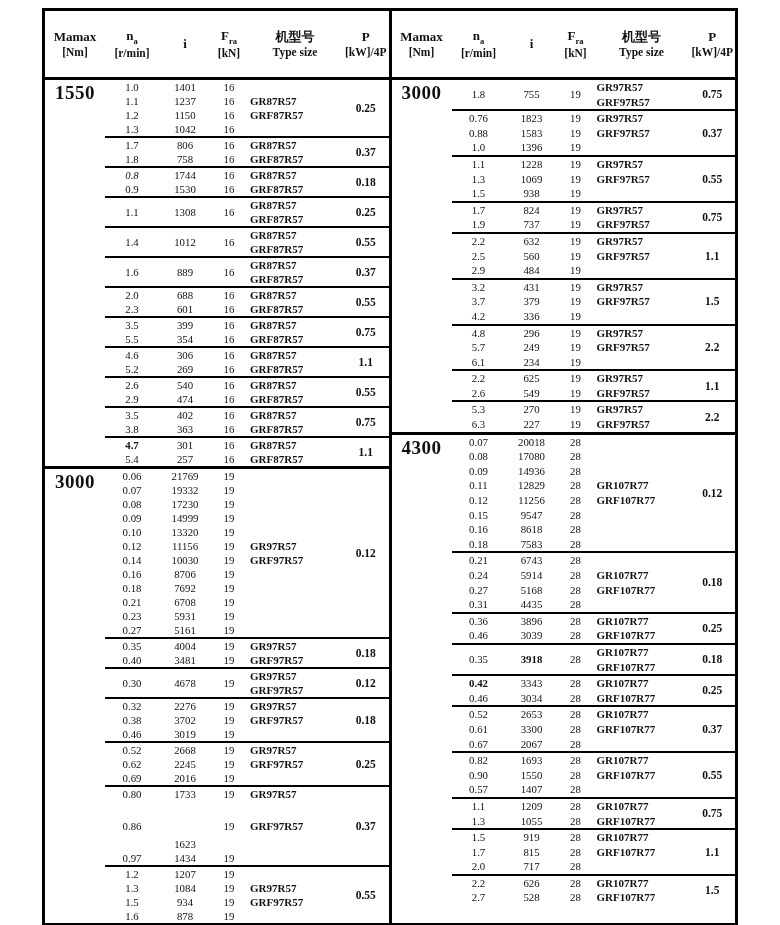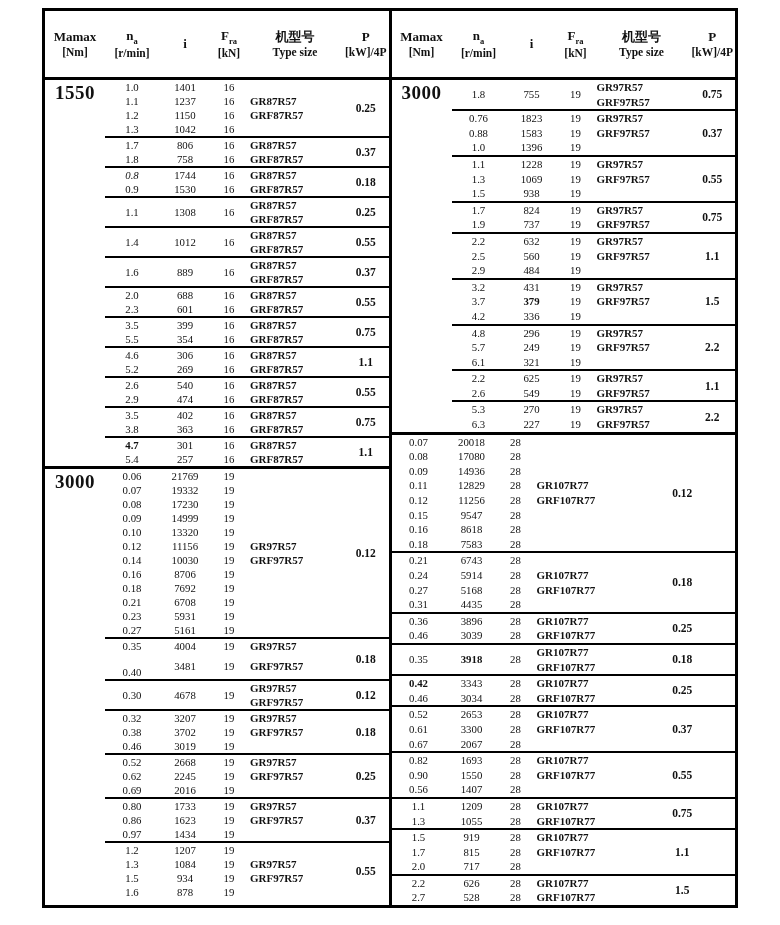--- a/index.html
+++ b/index.html
@@ -301,41 +301,41 @@
                 <div class="cell type" style="grid-area: 12 / 4;"></div>
                 <div class="cell pval" style="grid-area: 1 / 5 / 13;">0.12</div>
               </div>
               <div class="group group-sep">
                 <div class="cell na" style="grid-area: 1 / 1;">0.35</div>
                 <div class="cell iv" style="grid-area: 1 / 2;">4004</div>
                 <div class="cell fra" style="grid-area: 1 / 3;">19</div>
                 <div class="cell type" style="grid-area: 1 / 4;">
                   <div class="tline">GR97R57</div>
                 </div>
-                <div class="cell na" style="grid-area: 2 / 1; margin-top: 12px;">0.40</div>
+                <div class="cell na" style="grid-area: 2 / 1;">0.40</div>
                 <div class="cell iv" style="grid-area: 2 / 2;">3481</div>
                 <div class="cell fra" style="grid-area: 2 / 3;">19</div>
                 <div class="cell type" style="grid-area: 2 / 4;">
                   <div class="tline">GRF97R57</div>
                 </div>
                 <div class="cell pval" style="grid-area: 1 / 5 / 3;">0.18</div>
               </div>
               <div class="group group-sep">
                 <div class="cell na" style="grid-area: 1 / 1;">0.30</div>
                 <div class="cell iv" style="grid-area: 1 / 2;">4678</div>
                 <div class="cell fra" style="grid-area: 1 / 3;">19</div>
                 <div class="cell type" style="grid-area: 1 / 4;">
                   <div class="tline">GR97R57</div>
                   <div class="tline">GRF97R57</div>
                 </div>
                 <div class="cell pval" style="grid-area: 1 / 5 / 2;">0.12</div>
               </div>
               <div class="group group-sep">
                 <div class="cell na" style="grid-area: 1 / 1;">0.32</div>
-                <div class="cell iv" style="grid-area: 1 / 2;">3207</div>
+                <div class="cell iv" style="grid-area: 1 / 2;">2276</div>
                 <div class="cell fra" style="grid-area: 1 / 3;">19</div>
                 <div class="cell type" style="grid-area: 1 / 4;">
                   <div class="tline">GR97R57</div>
                 </div>
                 <div class="cell na" style="grid-area: 2 / 1;">0.38</div>
                 <div class="cell iv" style="grid-area: 2 / 2;">3702</div>
                 <div class="cell fra" style="grid-area: 2 / 3;">19</div>
                 <div class="cell type" style="grid-area: 2 / 4;">
                   <div class="tline">GRF97R57</div>
                 </div>
@@ -365,21 +365,21 @@
                 <div class="cell pval" style="grid-area: 1 / 5 / 4;">0.25</div>
               </div>
               <div class="group group-sep">
                 <div class="cell na" style="grid-area: 1 / 1;">0.80</div>
                 <div class="cell iv" style="grid-area: 1 / 2;">1733</div>
                 <div class="cell fra" style="grid-area: 1 / 3;">19</div>
                 <div class="cell type" style="grid-area: 1 / 4;">
                   <div class="tline">GR97R57</div>
                 </div>
                 <div class="cell na" style="grid-area: 2 / 1;">0.86</div>
-                <div class="cell iv" style="grid-area: 2 / 2;">1623</div>
+                <div class="cell iv" style="grid-area: 2 / 2; margin-top: 36px;">1623</div>
                 <div class="cell fra" style="grid-area: 2 / 3;">19</div>
                 <div class="cell type" style="grid-area: 2 / 4;">
                   <div class="tline">GRF97R57</div>
                 </div>
                 <div class="cell na" style="grid-area: 3 / 1;">0.97</div>
                 <div class="cell iv" style="grid-area: 3 / 2;">1434</div>
                 <div class="cell fra" style="grid-area: 3 / 3;">19</div>
                 <div class="cell type" style="grid-area: 3 / 4;"></div>
                 <div class="cell pval" style="grid-area: 1 / 5 / 4;">0.37</div>
               </div>
@@ -526,21 +526,21 @@
                 <div class="cell pval" style="grid-area: 1 / 5 / 4;">1.1</div>
               </div>
               <div class="group group-sep">
                 <div class="cell na" style="grid-area: 1 / 1;">3.2</div>
                 <div class="cell iv" style="grid-area: 1 / 2;">431</div>
                 <div class="cell fra" style="grid-area: 1 / 3;">19</div>
                 <div class="cell type" style="grid-area: 1 / 4;">
                   <div class="tline">GR97R57</div>
                 </div>
                 <div class="cell na" style="grid-area: 2 / 1;">3.7</div>
-                <div class="cell iv" style="grid-area: 2 / 2; font-weight: bold;">379</div>
+                <div class="cell iv" style="grid-area: 2 / 2;">379</div>
                 <div class="cell fra" style="grid-area: 2 / 3;">19</div>
                 <div class="cell type" style="grid-area: 2 / 4;">
                   <div class="tline">GRF97R57</div>
                 </div>
                 <div class="cell na" style="grid-area: 3 / 1;">4.2</div>
                 <div class="cell iv" style="grid-area: 3 / 2;">336</div>
                 <div class="cell fra" style="grid-area: 3 / 3;">19</div>
                 <div class="cell type" style="grid-area: 3 / 4;"></div>
                 <div class="cell pval" style="grid-area: 1 / 5 / 4;">1.5</div>
               </div>
@@ -551,21 +551,21 @@
                 <div class="cell type" style="grid-area: 1 / 4;">
                   <div class="tline">GR97R57</div>
                 </div>
                 <div class="cell na" style="grid-area: 2 / 1;">5.7</div>
                 <div class="cell iv" style="grid-area: 2 / 2;">249</div>
                 <div class="cell fra" style="grid-area: 2 / 3;">19</div>
                 <div class="cell type" style="grid-area: 2 / 4;">
                   <div class="tline">GRF97R57</div>
                 </div>
                 <div class="cell na" style="grid-area: 3 / 1;">6.1</div>
-                <div class="cell iv" style="grid-area: 3 / 2;">321</div>
+                <div class="cell iv" style="grid-area: 3 / 2;">234</div>
                 <div class="cell fra" style="grid-area: 3 / 3;">19</div>
                 <div class="cell type" style="grid-area: 3 / 4;"></div>
                 <div class="cell pval" style="grid-area: 1 / 5 / 4;">2.2</div>
               </div>
               <div class="group group-sep">
                 <div class="cell na" style="grid-area: 1 / 1;">2.2</div>
                 <div class="cell iv" style="grid-area: 1 / 2;">625</div>
                 <div class="cell fra" style="grid-area: 1 / 3;">19</div>
                 <div class="cell type" style="grid-area: 1 / 4;">
                   <div class="tline">GR97R57</div>
@@ -589,20 +589,23 @@
                 <div class="cell iv" style="grid-area: 2 / 2;">227</div>
                 <div class="cell fra" style="grid-area: 2 / 3;">19</div>
                 <div class="cell type" style="grid-area: 2 / 4;">
                   <div class="tline">GRF97R57</div>
                 </div>
                 <div class="cell pval" style="grid-area: 1 / 5 / 3;">2.2</div>
               </div>
             </div>
           </div>
           <div class="section section-sep">
+            <div class="mamax-col">
+              <div class="mamax-val">4300</div>
+            </div>
             <div class="groups">
               <div class="group">
                 <div class="cell na" style="grid-area: 1 / 1;">0.07</div>
                 <div class="cell iv" style="grid-area: 1 / 2;">20018</div>
                 <div class="cell fra" style="grid-area: 1 / 3;">28</div>
                 <div class="cell type" style="grid-area: 1 / 4;"></div>
                 <div class="cell na" style="grid-area: 2 / 1;">0.08</div>
                 <div class="cell iv" style="grid-area: 2 / 2;">17080</div>
                 <div class="cell fra" style="grid-area: 2 / 3;">28</div>
                 <div class="cell type" style="grid-area: 2 / 4;"></div>
@@ -724,21 +727,21 @@
                 <div class="cell fra" style="grid-area: 1 / 3;">28</div>
                 <div class="cell type" style="grid-area: 1 / 4;">
                   <div class="tline">GR107R77</div>
                 </div>
                 <div class="cell na" style="grid-area: 2 / 1;">0.90</div>
                 <div class="cell iv" style="grid-area: 2 / 2;">1550</div>
                 <div class="cell fra" style="grid-area: 2 / 3;">28</div>
                 <div class="cell type" style="grid-area: 2 / 4;">
                   <div class="tline">GRF107R77</div>
                 </div>
-                <div class="cell na" style="grid-area: 3 / 1;">0.56</div>
+                <div class="cell na" style="grid-area: 3 / 1;">0.57</div>
                 <div class="cell iv" style="grid-area: 3 / 2;">1407</div>
                 <div class="cell fra" style="grid-area: 3 / 3;">28</div>
                 <div class="cell type" style="grid-area: 3 / 4;"></div>
                 <div class="cell pval" style="grid-area: 1 / 5 / 4;">0.55</div>
               </div>
               <div class="group group-sep">
                 <div class="cell na" style="grid-area: 1 / 1;">1.1</div>
                 <div class="cell iv" style="grid-area: 1 / 2;">1209</div>
                 <div class="cell fra" style="grid-area: 1 / 3;">28</div>
                 <div class="cell type" style="grid-area: 1 / 4;">

